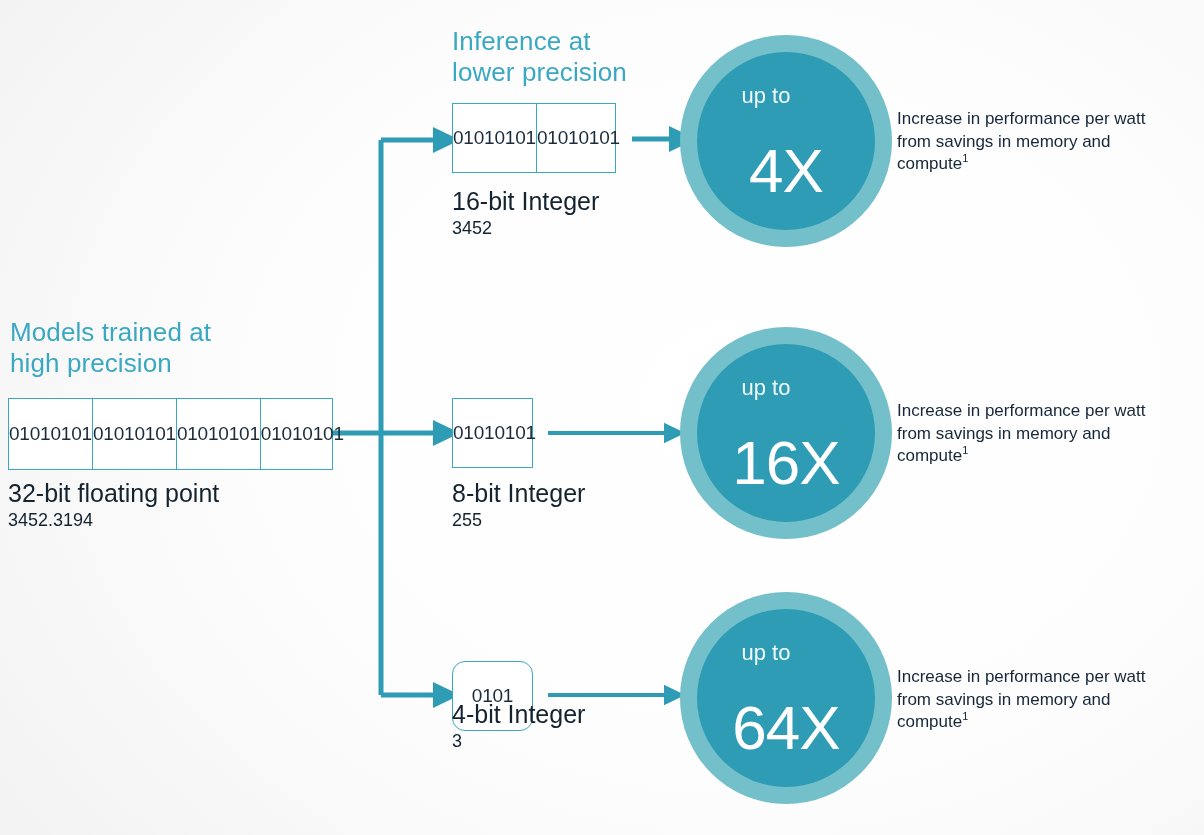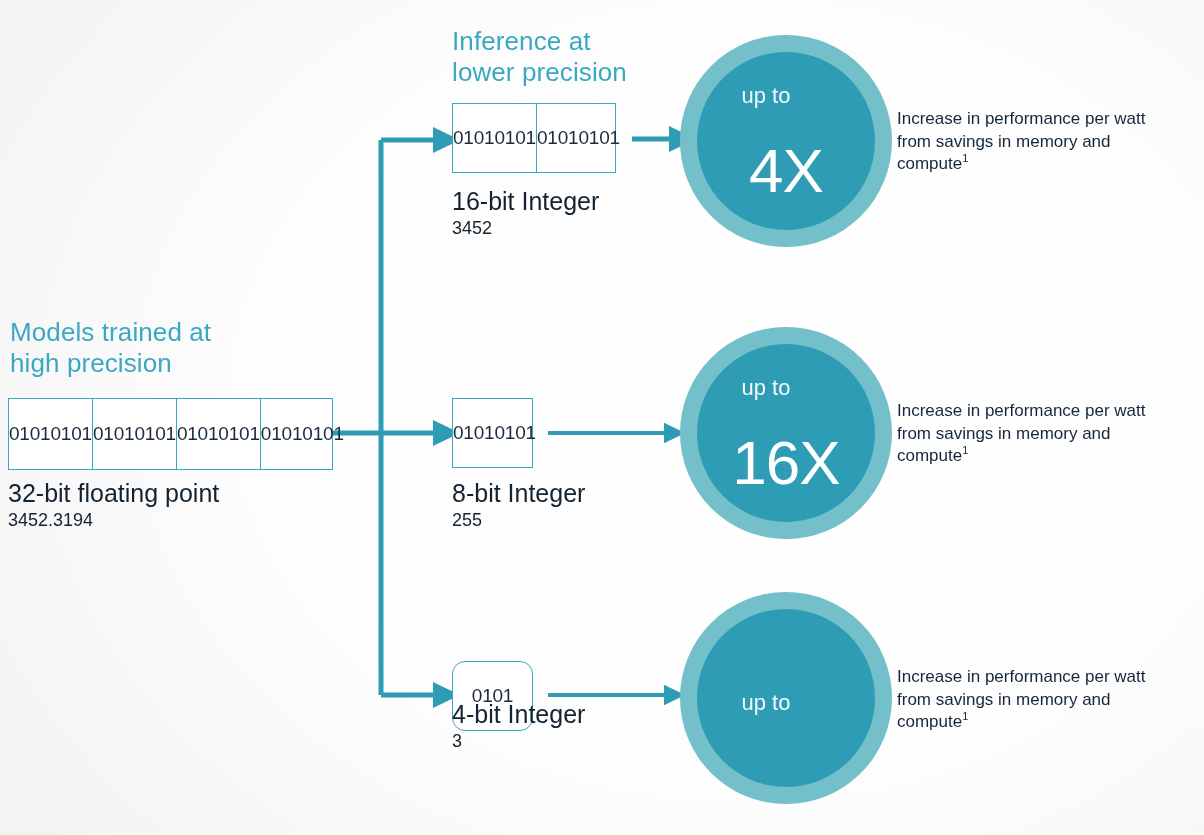--- a/index.html
+++ b/index.html
@@ -227,20 +227,21 @@
   <div class="badge" id="badge-16x">
     <div class="inner">
       <div class="upto">up to</div>
       <div class="mult">16X</div>
     </div>
   </div>
 
   <div class="badge" id="badge-64x">
     <div class="inner">
       <div class="upto">up to</div>
+      <div class="mult">64X</div>
     </div>
   </div>
 
   <div class="desc" id="desc-4x">
     <span>Increase in performance per watt from savings in memory and compute</span><sup>1</sup>
   </div>
 
   <div class="desc" id="desc-16x">
     <span>Increase in performance per watt from savings in memory and compute</span><sup>1</sup>
   </div>

